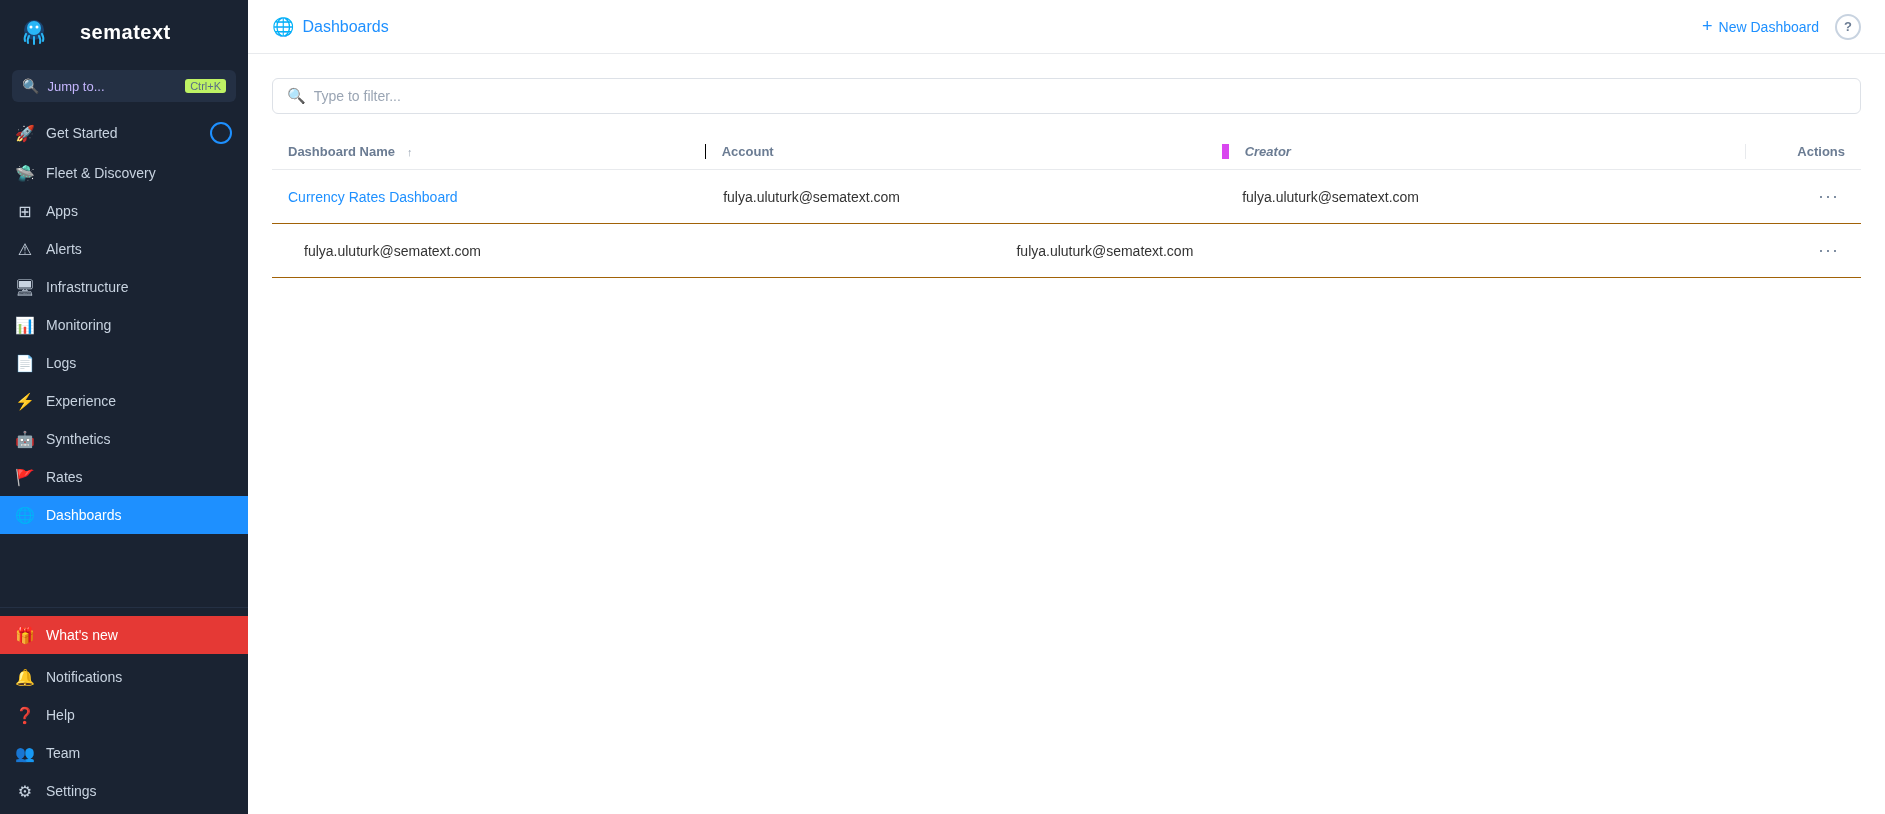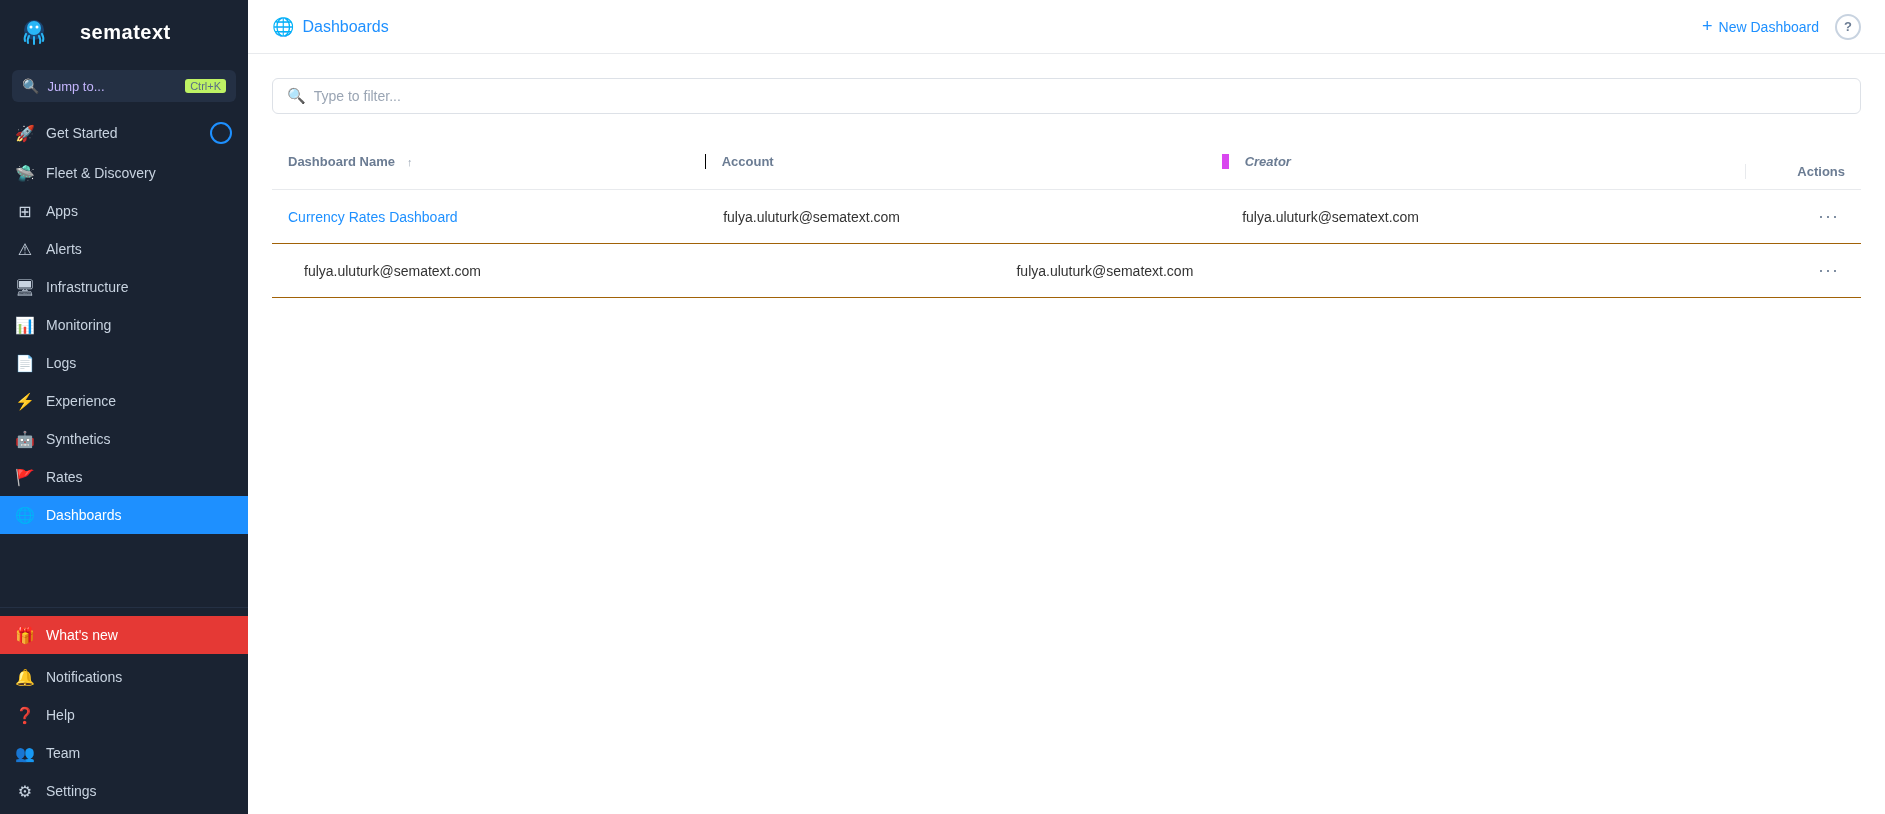--- a/index.html
+++ b/index.html
@@ -204,21 +204,21 @@
       align-items: center;
       padding: 10px 16px;
       border-bottom: 1px solid #e8eaed;
       color: #6b7c93;
       font-size: 13px;
       font-weight: 600;
     }
     .col-name { flex: 2.5; display: flex; align-items: center; gap: 12px; }
     .col-account { flex: 3; padding-left: 16px; border-left: 1px solid #000000; }
     .col-creator { flex: 3; padding-left: 16px; border-left: 7px solid #d946ef; font-style: italic; }
-    .col-actions { flex: 0.5; padding-left: 16px; border-left: 1px solid #e8eaed; text-align: right; margin-top: 20px; }
+    .col-actions { flex: 0.5; padding-left: 16px; border-left: 1px solid #e8eaed; text-align: right; }
     .sort-arrow { font-size: 11px; color: #9aa5b4; }
 
     .table-row {
       display: flex;
       align-items: center;
       padding: 14px 16px;
       border-bottom: 1px solid #a16207;
       transition: background 0.1s;
     }
     .row-name { flex: 2.5; }

